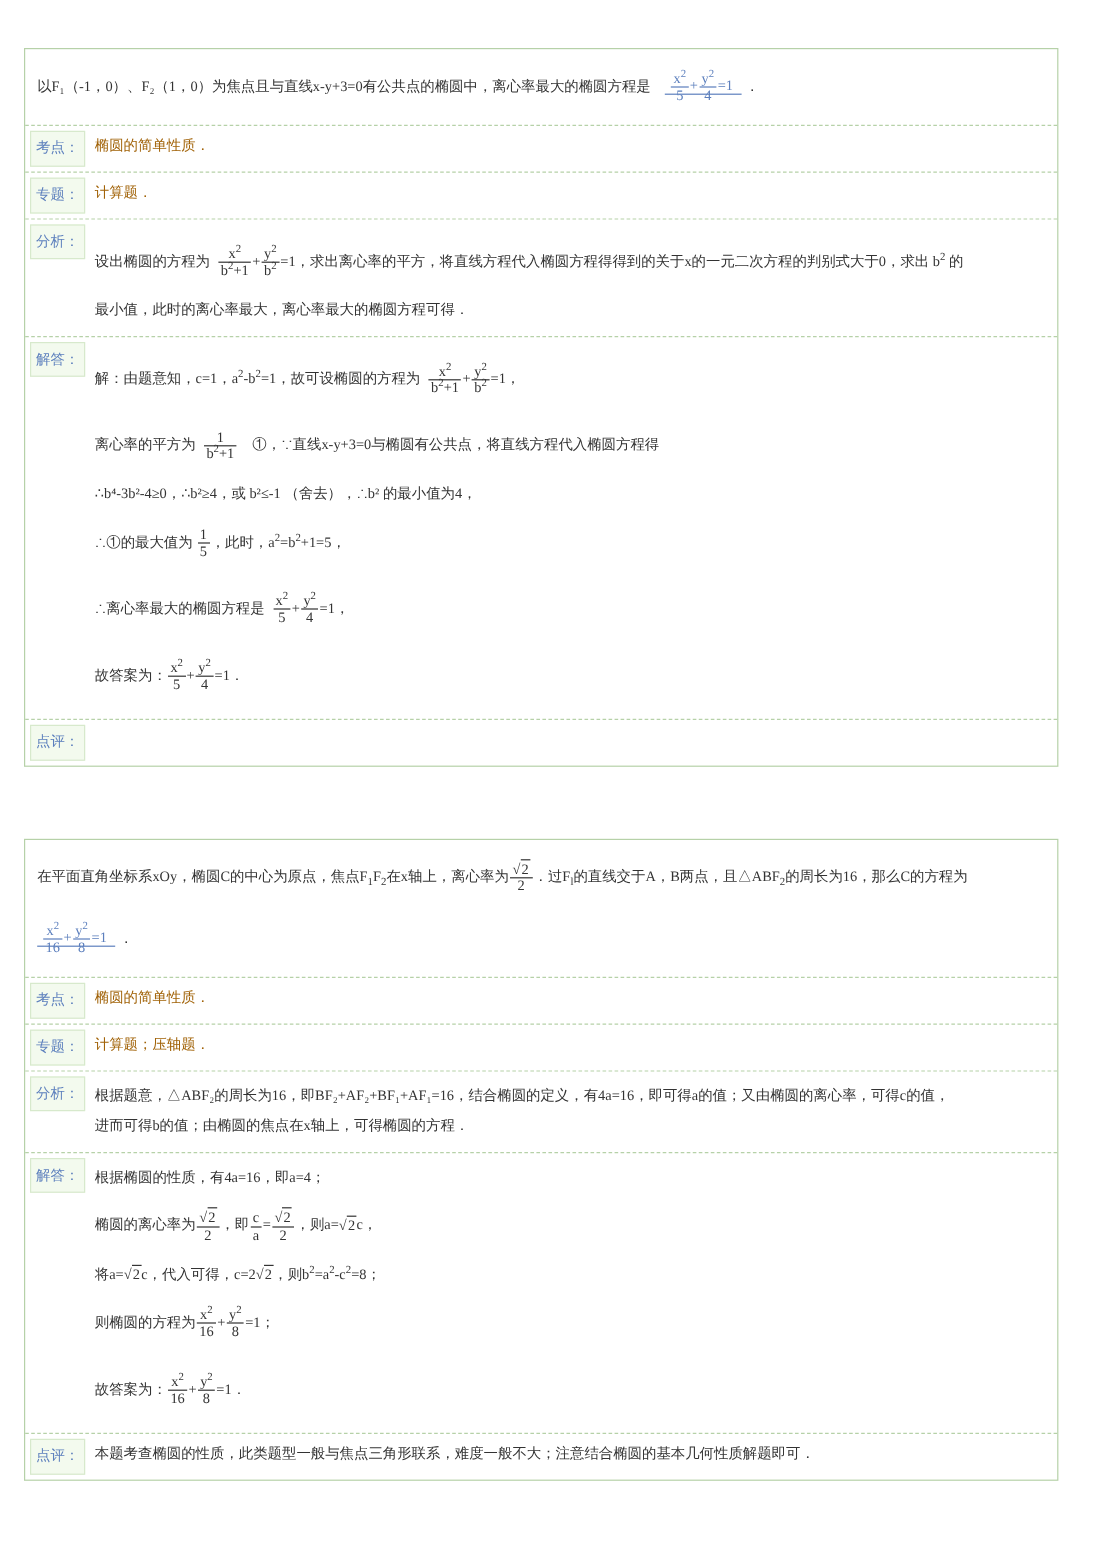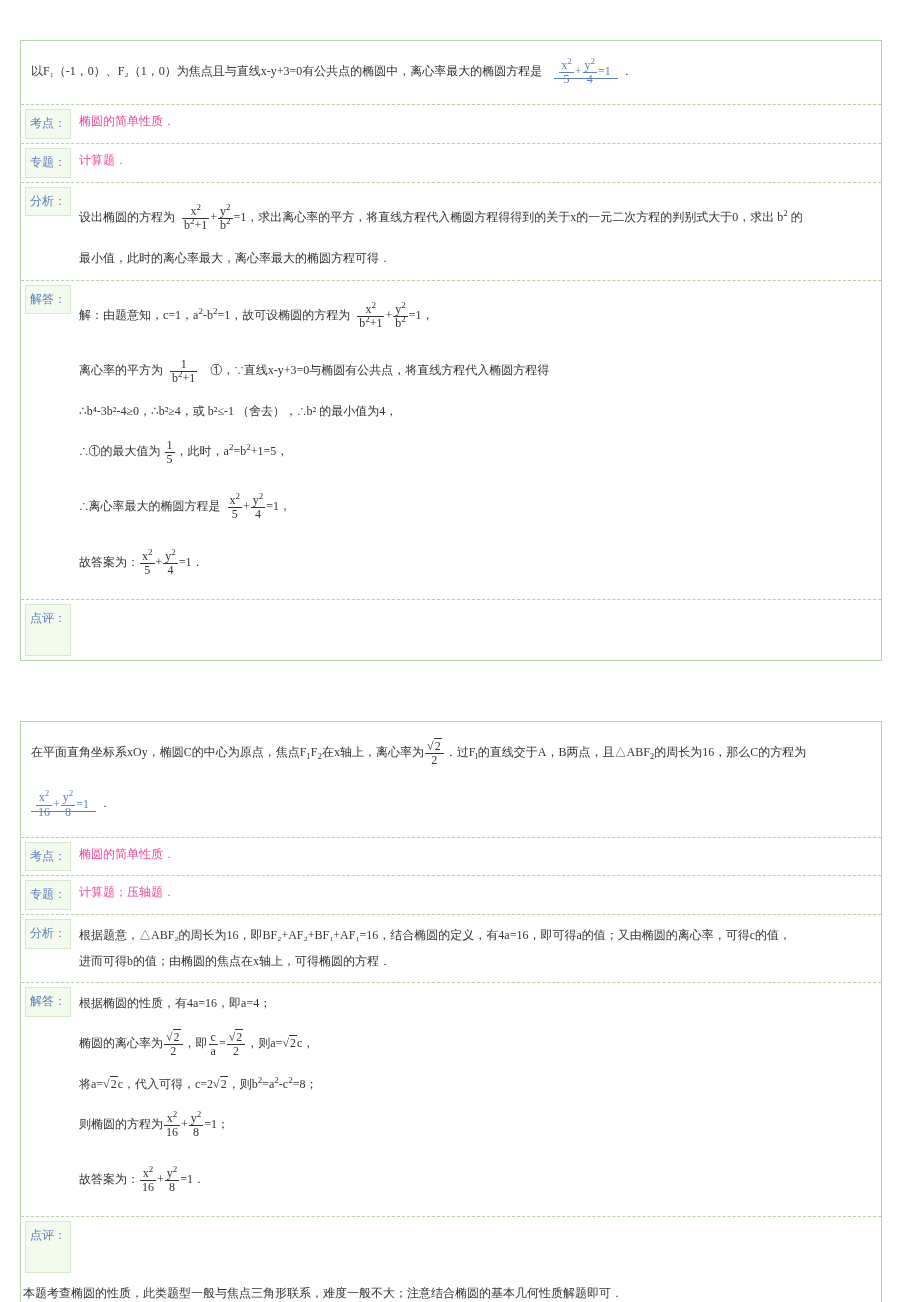--- a/index.html
+++ b/index.html
@@ -20,39 +20,38 @@
     padding: 6px 10px;
     border-bottom: 1px dashed #b6d1a8;
   }
   .row {
     display: flex;
     align-items: flex-start;
     border-bottom: 1px dashed #b6d1a8;
   }
   .row:last-child {
     border-bottom: none;
-    flex-direction: column;
   }
   .label-cell {
     width: 44px;
     flex: 0 0 44px;
     background: #f3faee;
     border: 1px solid #d7e9cc;
     color: #5c7fbd;
     text-align: center;
     padding: 3px 0;
     margin: 4px 6px 4px 4px;
     font-size: 12px;
   }
   .content-cell {
     flex: 1;
     padding: 6px 8px 6px 2px;
   }
   .tag {
-    color: #ec4899;
+    color: #a16207;
   }
   .indent p {
     margin: 4px 0;
   }
   .answer-blank {
     color: #5c7fbd;
     border-bottom: 1px solid #5c7fbd;
     padding: 0 4px;
   }
   .frac {

